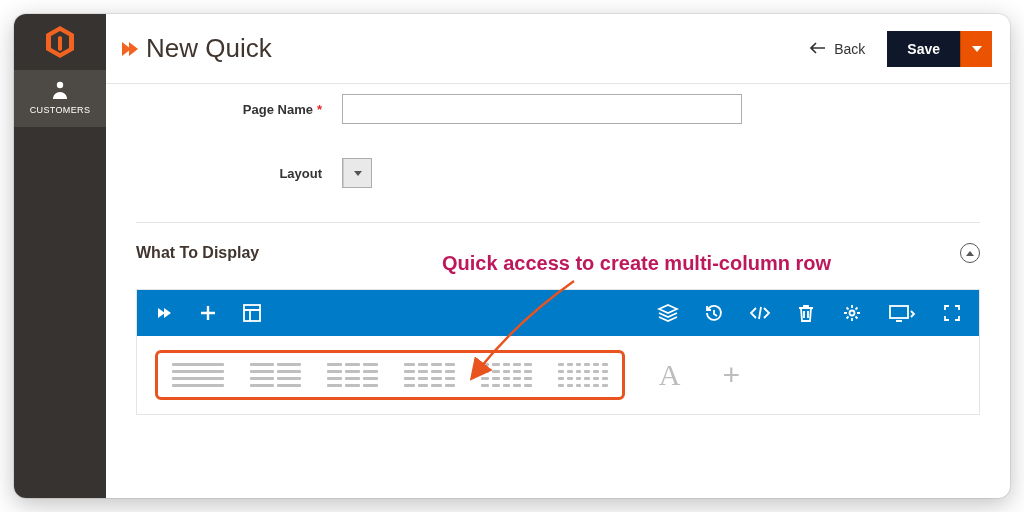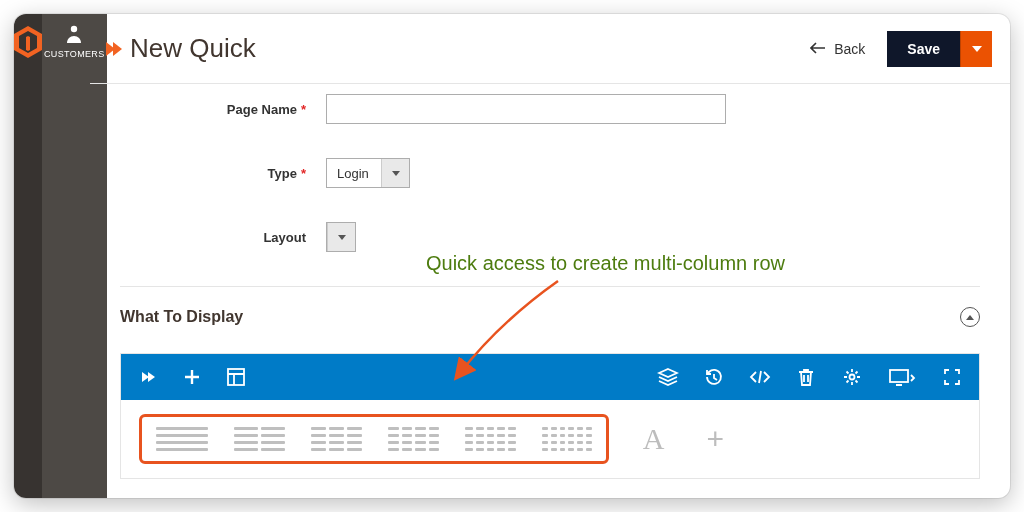--- a/index.html
+++ b/index.html
@@ -5,21 +5,21 @@
   * { box-sizing: border-box; margin: 0; padding: 0; }
   html, body { width: 1024px; height: 512px; overflow: hidden; font-family: "Helvetica Neue", Arial, sans-serif; background: #fff; }
   .frame {
     position: absolute; top: 14px; left: 14px; right: 14px; bottom: 14px;
     border-radius: 12px; overflow: hidden;
     box-shadow: 0 6px 24px rgba(0,0,0,.25), 0 0 0 1px rgba(0,0,0,.08);
     background: #fff;
     display: flex;
   }
   
-  .sidebar { width: 76px; background: #373330; display: flex; flex-direction: row; align-items: stretch; }
+  .sidebar { width: 92px; background: #373330; display: flex; flex-direction: column; align-items: stretch; }
   .side-logo { height: 56px; display: flex; align-items: center; justify-content: center; }
   .side-item { padding: 10px 2px 12px; text-align: center; color: #a09a95; cursor: pointer; }
   .side-item.active { background: #4d4945; color: #fff; }
   .side-item .lbl { display: block; font-size: 9px; letter-spacing: .04em; margin-top: 5px; }
   .side-icon svg { display: block; margin: 0 auto; }
   
   .main { flex: 1; position: relative; display: flex; flex-direction: column; }
   .topbar { height: 70px; border-bottom: 1px solid #e5e5e5; display: flex; align-items: center; padding: 0 18px 0 16px; }
   .chevrons { display: inline-flex; gap: -2px; margin-right: 10px; }
   .chevrons span { display:inline-block; width:0; height:0; border-top:7px solid transparent; border-bottom:7px solid transparent; border-left:9px solid #f26322; margin-right:-2px;}
@@ -41,21 +41,21 @@
   .select.wide .val { min-width: 130px; }
   .select .car { width: 28px; background: #e9e9e9; border-left: 1px solid #ccc; display: flex; align-items:center; justify-content:center; }
   .select .car::after { content:""; border-left:4px solid transparent; border-right:4px solid transparent; border-top:5px solid #555;}
   .divider { height: 1px; background: #e5e5e5; margin: 10px 0 0 0; }
   
   .section-head { display:flex; align-items:center; padding: 20px 30px 8px; }
   .section-title { font-size: 16px; font-weight: 600; color: #41362f; }
   .collapse-btn { margin-left: auto; width: 20px; height: 20px; border: 1.5px solid #555; border-radius: 50%; display:flex; align-items:center; justify-content:center; cursor:pointer;}
   .collapse-btn::after { content:""; width:0; height:0; border-left:4px solid transparent; border-right:4px solid transparent; border-bottom:5px solid #555; }
   
-  .anno { color:#4d7c0f; font-size:20px; font-weight:400; position:absolute; left:336px; top:238px; pointer-events:none;}
+  .anno { color:#be185d; font-size:20px; font-weight:700; position:absolute; left:336px; top:238px; pointer-events:none;}
   .arrow { position:absolute; left:350px; top:263px; pointer-events:none; }
   
   .editor-wrap { margin: 18px 30px 0; border:1px solid #e5e5e5; }
   .editor-toolbar { background:#007bc7; height:46px; display:flex; align-items:center; padding:0 14px; gap:18px; }
   .tb-left { display:flex; align-items:center; gap:18px; }
   .tb-right { margin-left:auto; display:flex; align-items:center; gap:20px; }
   .tb-ic { display:flex; align-items:center; justify-content:center; width:26px; height:26px; cursor:pointer; }
   .tb-ic svg { fill:none; stroke:#fff; stroke-width:1.8; }
   .mini-chevrons span{ display:inline-block; width:0; height:0; border-top:5px solid transparent; border-bottom:5px solid transparent; border-left:7px solid #fff; margin-right:-1px;}
   
@@ -116,27 +116,20 @@
         <button class="save-caret" aria-label="more"></button>
       </div>
     </div>
 
     <div class="form-area">
       <div class="row">
         <div class="lbl-col"><span>Page Name</span><span class="req">*</span></div>
         <input class="textin" value="" style="">
       </div>
       <div class="row">
-        <div class="lbl-col"><span>Type</span><span class="req">*</span></div>
-        <div class="select">
-          <span class="val">Login</span>
-          <span class="car"></span>
-        </div>
-      </div>
-      <div class="row">
         <div class="lbl-col"><span>Layout</span></div>
         <div class="select wide">
           <span class="car"></span>
         </div>
       </div>
       <div class="divider"></div>
     </div>
 
     <div class="section-head">
       <span class="section-title">What To Display</span>

